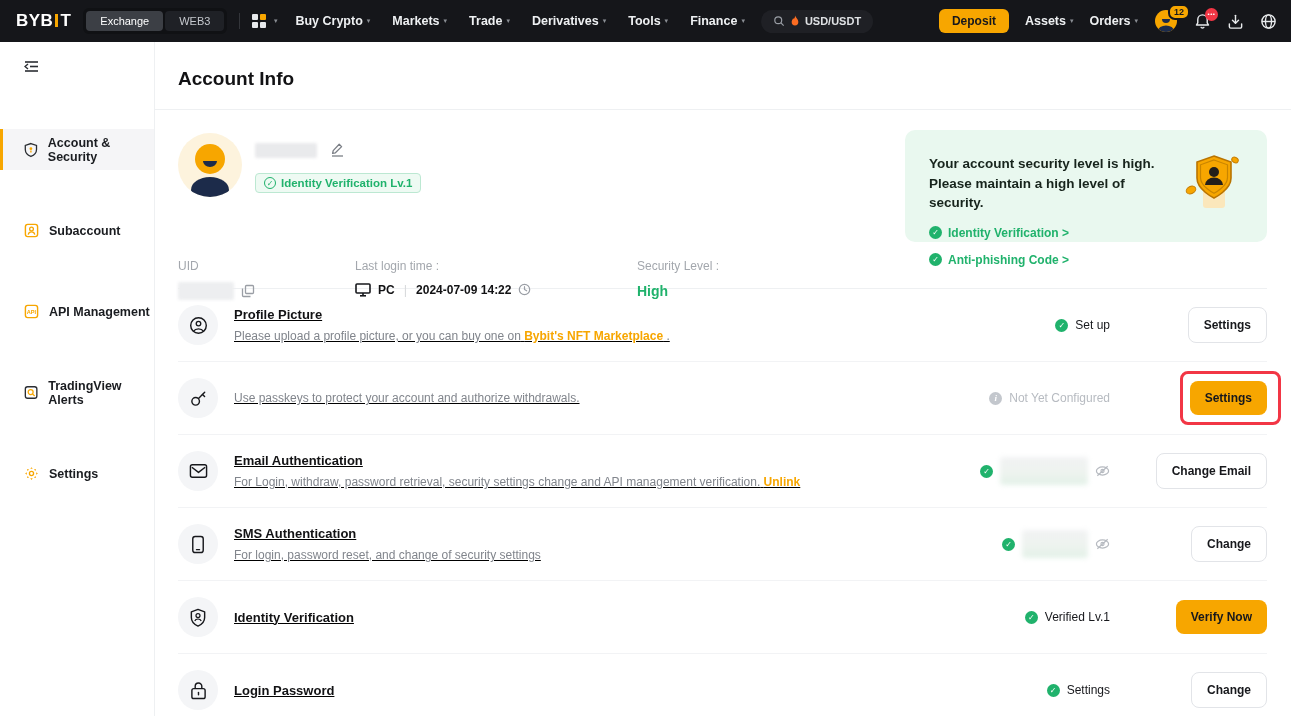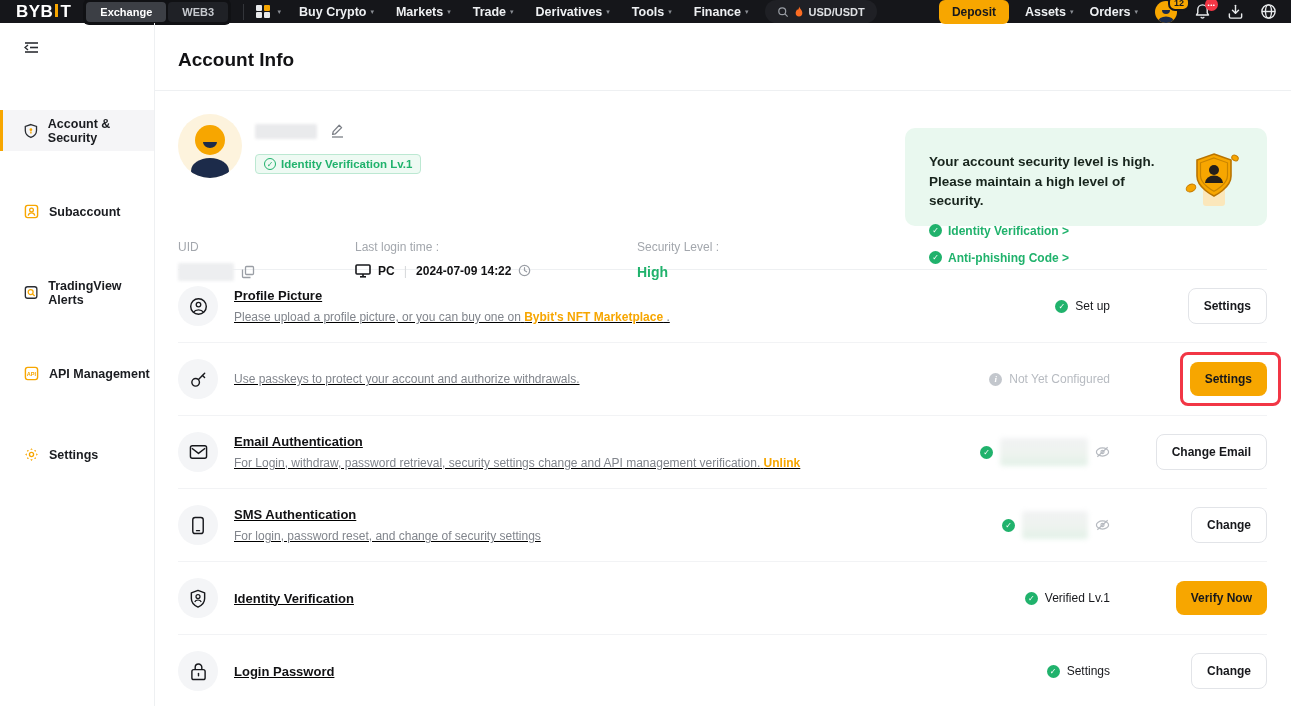--- a/index.html
+++ b/index.html
@@ -1,26 +1,26 @@
 <!DOCTYPE html>
 <html><head>
 <meta charset="utf-8">
 <style>
   * { margin:0; padding:0; box-sizing:border-box; }
   html,body { width:1291px; height:716px; overflow:hidden; background:#fff;
     font-family:"Liberation Sans","DejaVu Sans",sans-serif; }
 
   
-  .navbar { height:23px; background:#15161a; display:flex; align-items:center;
+  .navbar { height:42px; background:#15161a; display:flex; align-items:center;
     padding:0 14px 0 16px; gap:12px; }
   .logo { color:#fff; font-weight:bold; font-size:17px; letter-spacing:.5px;
     display:flex; align-items:center; cursor:pointer; }
   .logo-bar { display:inline-block; width:3px; height:13px; background:#f7a600; margin:0 2px 2px 2px; }
   .nav-tabs { background:#101114; border-radius:6px; padding:3px; display:flex; gap:2px; }
-  .nav-tab { font-size:11px; font-weight:bold; color:#c6c9ce; background:#1f2126;
+  .nav-tab { font-size:11px; font-weight:normal; color:#c6c9ce; background:#1f2126;
     padding:4px 14px; border-radius:4px; cursor:pointer; }
   .nav-tab.active { background:#3c3f45; color:#fff; }
   .v-divider { width:1px; height:16px; background:#33353a; }
   .grid-icon { display:flex; align-items:center; gap:4px; cursor:pointer; }
   .grid-squares { display:grid; grid-template-columns:6px 6px; grid-template-rows:6px 6px; gap:1.5px; }
   .grid-squares i { background:#e8eaec; border-radius:1px; }
   .grid-squares i.orange { background:#f7a600; }
   .caret { font-family:"DejaVu Sans",sans-serif; font-size:7px; color:#8a8e94; margin-left:4px; }
   .nav-menu { display:flex; gap:22px; margin-left:6px; }
   .nav-item { color:#eef0f2; font-size:12.5px; font-weight:bold; display:flex;
@@ -66,21 +66,21 @@
     display:inline-flex; align-items:center; justify-content:center; font-size:8px; color:#20b26c; }
   .info-row { display:flex; margin-top:16px; }
   .info-col1 { width:177px; } .info-col2 { width:282px; }
   .info-label { font-size:12px; color:#a3a7ad;margin-top:46px; }
   .info-value { margin-top:9px; display:flex; align-items:center; gap:7px; }
   .blur-uid { width:56px; height:18px; background:#edeef0; border-radius:2px; filter:blur(1.5px); }
   .bold-val { font-size:12px; font-weight:bold; color:#121214; }
   .pipe { color:#d8dadd; font-size:13px; margin:0 2px; }
   .high { color:#20b26c; font-size:14px; font-weight:bold; margin-top:10px; }
 
-  .security-card { position:absolute; right:24px; top:37px; width:362px; height:98px;
+  .security-card { position:absolute; right:24px; top:20px; width:362px; height:112px;
     background:#e9f8ef; border-radius:10px; padding:24px 20px 9px 24px; }
   .sec-title { font-size:13.5px; font-weight:bold; color:#17241c; line-height:1.45; width:250px; }
   .sec-link { display:flex; align-items:center; gap:6px; color:#20b26c; font-size:12px;
     font-weight:bold; margin-top:13px; cursor:pointer; }
   .check-fill { width:13px; height:13px; min-width:13px; background:#20b26c; border-radius:50%;
     color:#fff; font-size:8px; display:inline-flex; align-items:center; justify-content:center;
     font-family:"DejaVu Sans",sans-serif; }
   .sec-shield { position:absolute; right:26px; top:22px; }
 
   
@@ -242,32 +242,32 @@
     <div class="side-item">
       <svg width="15" height="15" viewBox="0 0 16 16">
           <rect x="1.5" y="1.5" width="13" height="13" rx="2.5" fill="none" stroke="#f7a600" stroke-width="1.5"></rect>
           <circle cx="8" cy="6.3" r="2" fill="none" stroke="#f7a600" stroke-width="1.4"></circle>
           <path d="M4.5 12.3 a3.6 3.6 0 0 1 7 0" fill="none" stroke="#f7a600" stroke-width="1.4"></path>
         </svg>
       <span>Subaccount</span>
     </div>
     <div class="side-item">
       <svg width="15" height="15" viewBox="0 0 16 16">
+          <rect x="1.5" y="1.5" width="13" height="13" rx="2.5" fill="none" stroke="#f7a600" stroke-width="1.5"></rect>
+          <text x="8" y="10.5" font-size="6" font-weight="bold" fill="#f7a600" text-anchor="middle" font-family="Liberation Sans,sans-serif">API</text>
+        </svg>
+      <span>API Management</span>
+    </div>
+    <div class="side-item">
+      <svg width="15" height="15" viewBox="0 0 16 16">
           <rect x="1.5" y="1.5" width="13" height="13" rx="2.5" fill="none" stroke="#2b2e33" stroke-width="1.5"></rect>
           <circle cx="7.5" cy="7.5" r="2.8" fill="none" stroke="#f7a600" stroke-width="1.4"></circle>
           <line x1="9.6" y1="9.6" x2="12" y2="12" stroke="#f7a600" stroke-width="1.4"></line>
         </svg>
       <span>TradingView Alerts</span>
-    </div>
-    <div class="side-item">
-      <svg width="15" height="15" viewBox="0 0 16 16">
-          <rect x="1.5" y="1.5" width="13" height="13" rx="2.5" fill="none" stroke="#f7a600" stroke-width="1.5"></rect>
-          <text x="8" y="10.5" font-size="6" font-weight="bold" fill="#f7a600" text-anchor="middle" font-family="Liberation Sans,sans-serif">API</text>
-        </svg>
-      <span>API Management</span>
     </div>
     <div class="side-item">
       <svg width="15" height="15" viewBox="0 0 16 16">
           <circle cx="8" cy="8" r="2.2" fill="none" stroke="#f7a600" stroke-width="1.4"></circle>
           <path d="M8 1.2 L9.3 3 H6.7 Z M8 14.8 L6.7 13 h2.6 Z M1.2 8 L3 6.7 v2.6 Z M14.8 8 L13 9.3 V6.7 Z M3.2 3.2 L5.4 3.8 L3.8 5.4 Z M12.8 12.8 L10.6 12.2 L12.2 10.6 Z M12.8 3.2 L12.2 5.4 L10.6 3.8 Z M3.2 12.8 L3.8 10.6 L5.4 12.2 Z" fill="#f7a600"></path>
         </svg>
       <span>Settings</span>
     </div>
   </aside>
 

